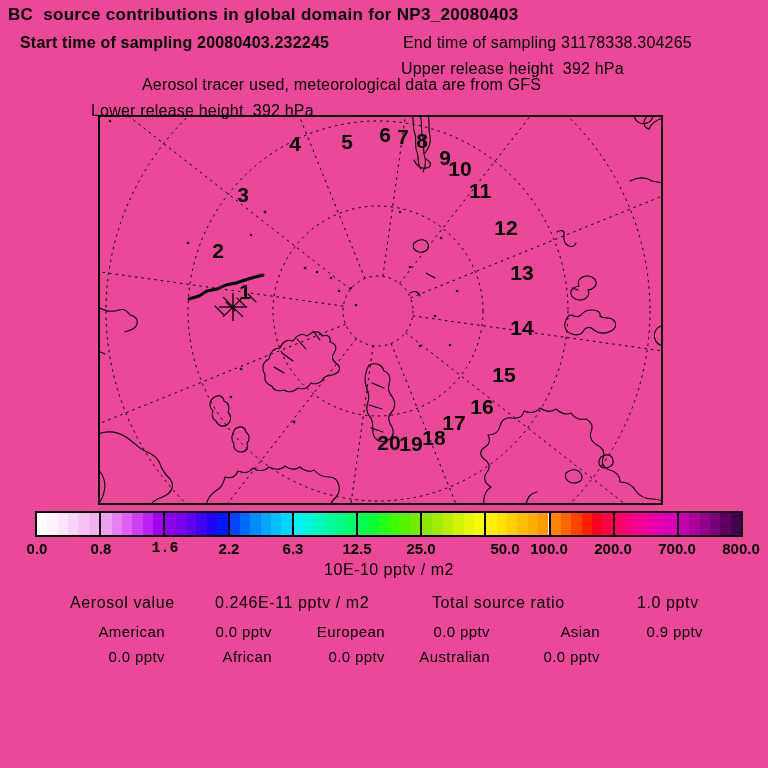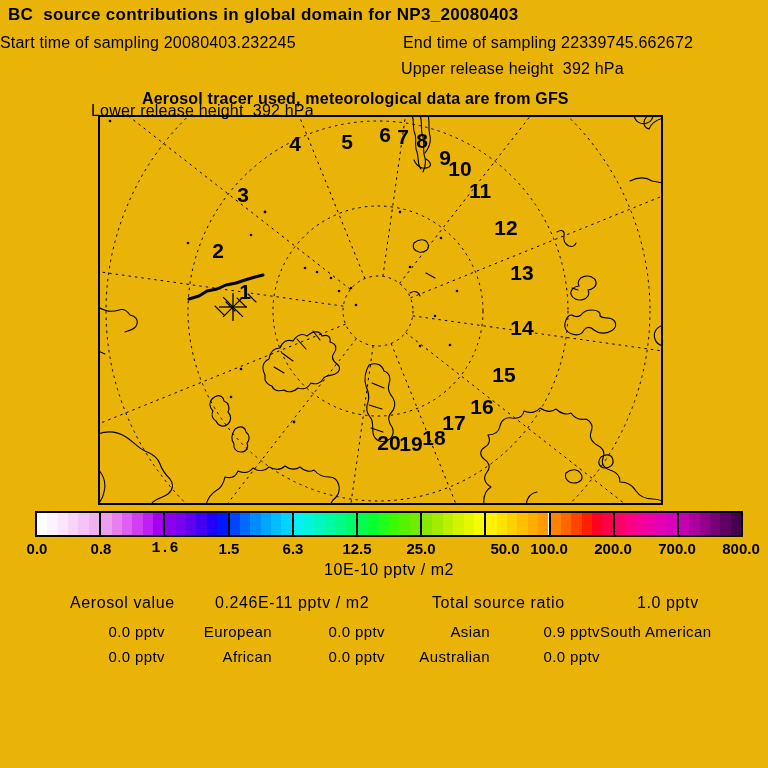--- a/index.html
+++ b/index.html
@@ -1,16 +1,16 @@
 <!DOCTYPE html>
 <html><head>
 <meta charset="utf-8">
 <style>
   html,body{margin:0;padding:0;background:#fff;}
-  .page{position:relative;width:768px;height:768px;background:#eab308;overflow:hidden;
+  .page{position:relative;width:768px;height:768px;background:#ec4899;overflow:hidden;
         font-family:"Liberation Sans",sans-serif;color:#000;}
   .keepws{white-space:pre;}
   .title{position:absolute;left:8px;top:5px;font-size:17px;font-weight:bold;letter-spacing:.3px;}
   .hline{position:absolute;font-size:16px;letter-spacing:.2px;}
   #mapsvg{position:absolute;left:98px;top:115px;}
   #graticule circle,#graticule line{stroke:#000;stroke-width:1;fill:none;stroke-dasharray:2.5 4;}
   .coast path{stroke:#000;fill:none;stroke-width:1.1;stroke-linejoin:round;stroke-linecap:round;}
   .coast path.thick{stroke-width:3;}
   .coast circle{fill:#000;stroke:none;}
   #regionLabels text{font-family:"Liberation Sans",sans-serif;font-size:21px;font-weight:bold;
@@ -30,25 +30,25 @@
         grid-template-columns:165px 107px 113px 105px 110px 103px;
         font-size:15px;letter-spacing:.4px;line-height:25px;}
   #statsgrid .cell{text-align:right;white-space:pre;}
 </style>
 </head>
 <body>
 
 <div class="page">
 
   <div class="title keepws">BC  source contributions in global domain for NP3_20080403</div>
-  <span class="hline keepws" style="left:0;top:34px;">Start time of sampling 20080403.232245</span>
-  <span class="hline keepws" style="left:403px;top:34px;">End time of sampling 22339745.662672</span>
+  <span class="hline keepws" style="left:20px;top:34px;font-weight:bold;">Start time of sampling 20080403.232245</span>
+  <span class="hline keepws" style="left:403px;top:34px;">End time of sampling 31178338.304265</span>
   <span class="hline keepws" style="left:91px;top:60px;margin-top:42px;">Lower release height  392 hPa</span>
   <span class="hline keepws" style="left:401px;top:60px;">Upper release height  392 hPa</span>
-  <span class="hline keepws" style="left:142px;top:90px;font-weight:bold;">Aerosol tracer used, meteorological data are from GFS</span>
+  <span class="hline keepws" style="left:142px;top:76px;">Aerosol tracer used, meteorological data are from GFS</span>
 
   <svg id="mapsvg" width="565" height="390" viewBox="0 0 565 390">
     <defs>
       <clipPath id="mapclip">
           <rect x="0" y="0" width="565" height="390"></rect>
         </clipPath>
     </defs>
 
     <g id="graticule" clip-path="url(#mapclip)">
         <circle cx="280" cy="196" r="35"></circle>
@@ -254,45 +254,45 @@
         <div class="step" style="background: rgb(147, 0, 138);"></div>
         <div class="step" style="background: rgb(121, 0, 118);"></div>
         <div class="step" style="background: rgb(94, 0, 98);"></div>
         <div class="step" style="background: rgb(67, 1, 78);"></div>
       </div>
     </div>
   <div id="cbticks">
       <span class="tick" style="left: 0px;">0.0</span>
       <span class="tick" style="left: 64px;">0.8</span>
       <span class="tick" style="left: 128px; font-family: Liberation Mono, monospace;">1.6</span>
-      <span class="tick" style="left: 192px;">1.5</span>
+      <span class="tick" style="left: 192px;">2.2</span>
       <span class="tick" style="left: 256px;">6.3</span>
       <span class="tick" style="left: 320px;">12.5</span>
       <span class="tick" style="left: 384px;">25.0</span>
       <span class="tick" style="left: 448px; margin-left: 20px;">50.0</span>
       <span class="tick" style="left: 512px;">100.0</span>
       <span class="tick" style="left: 576px;">200.0</span>
       <span class="tick" style="left: 640px;">700.0</span>
       <span class="tick" style="left: 704px;">800.0</span>
     </div>
   <div id="cbunit">10E-10 pptv / m2</div>
 
   <div id="statsrow1">
       <span style="left: 70px;">Aerosol value</span>
       <span style="left: 215px;">0.246E-11 pptv / m2</span>
       <span style="left: 432px;">Total source ratio</span>
       <span style="left: 637px;">1.0 pptv</span>
     </div>
   <div id="statsgrid">
+      <div class="cell">American</div>
       <div class="cell">0.0 pptv</div>
       <div class="cell">European</div>
       <div class="cell">0.0 pptv</div>
       <div class="cell">Asian</div>
       <div class="cell">0.9 pptv</div>
-      <div class="cell">South American</div>
       <div class="cell">0.0 pptv</div>
       <div class="cell">African</div>
       <div class="cell">0.0 pptv</div>
       <div class="cell">Australian</div>
       <div class="cell">0.0 pptv</div>
     </div>
 
 </div>
 
 </body></html>

